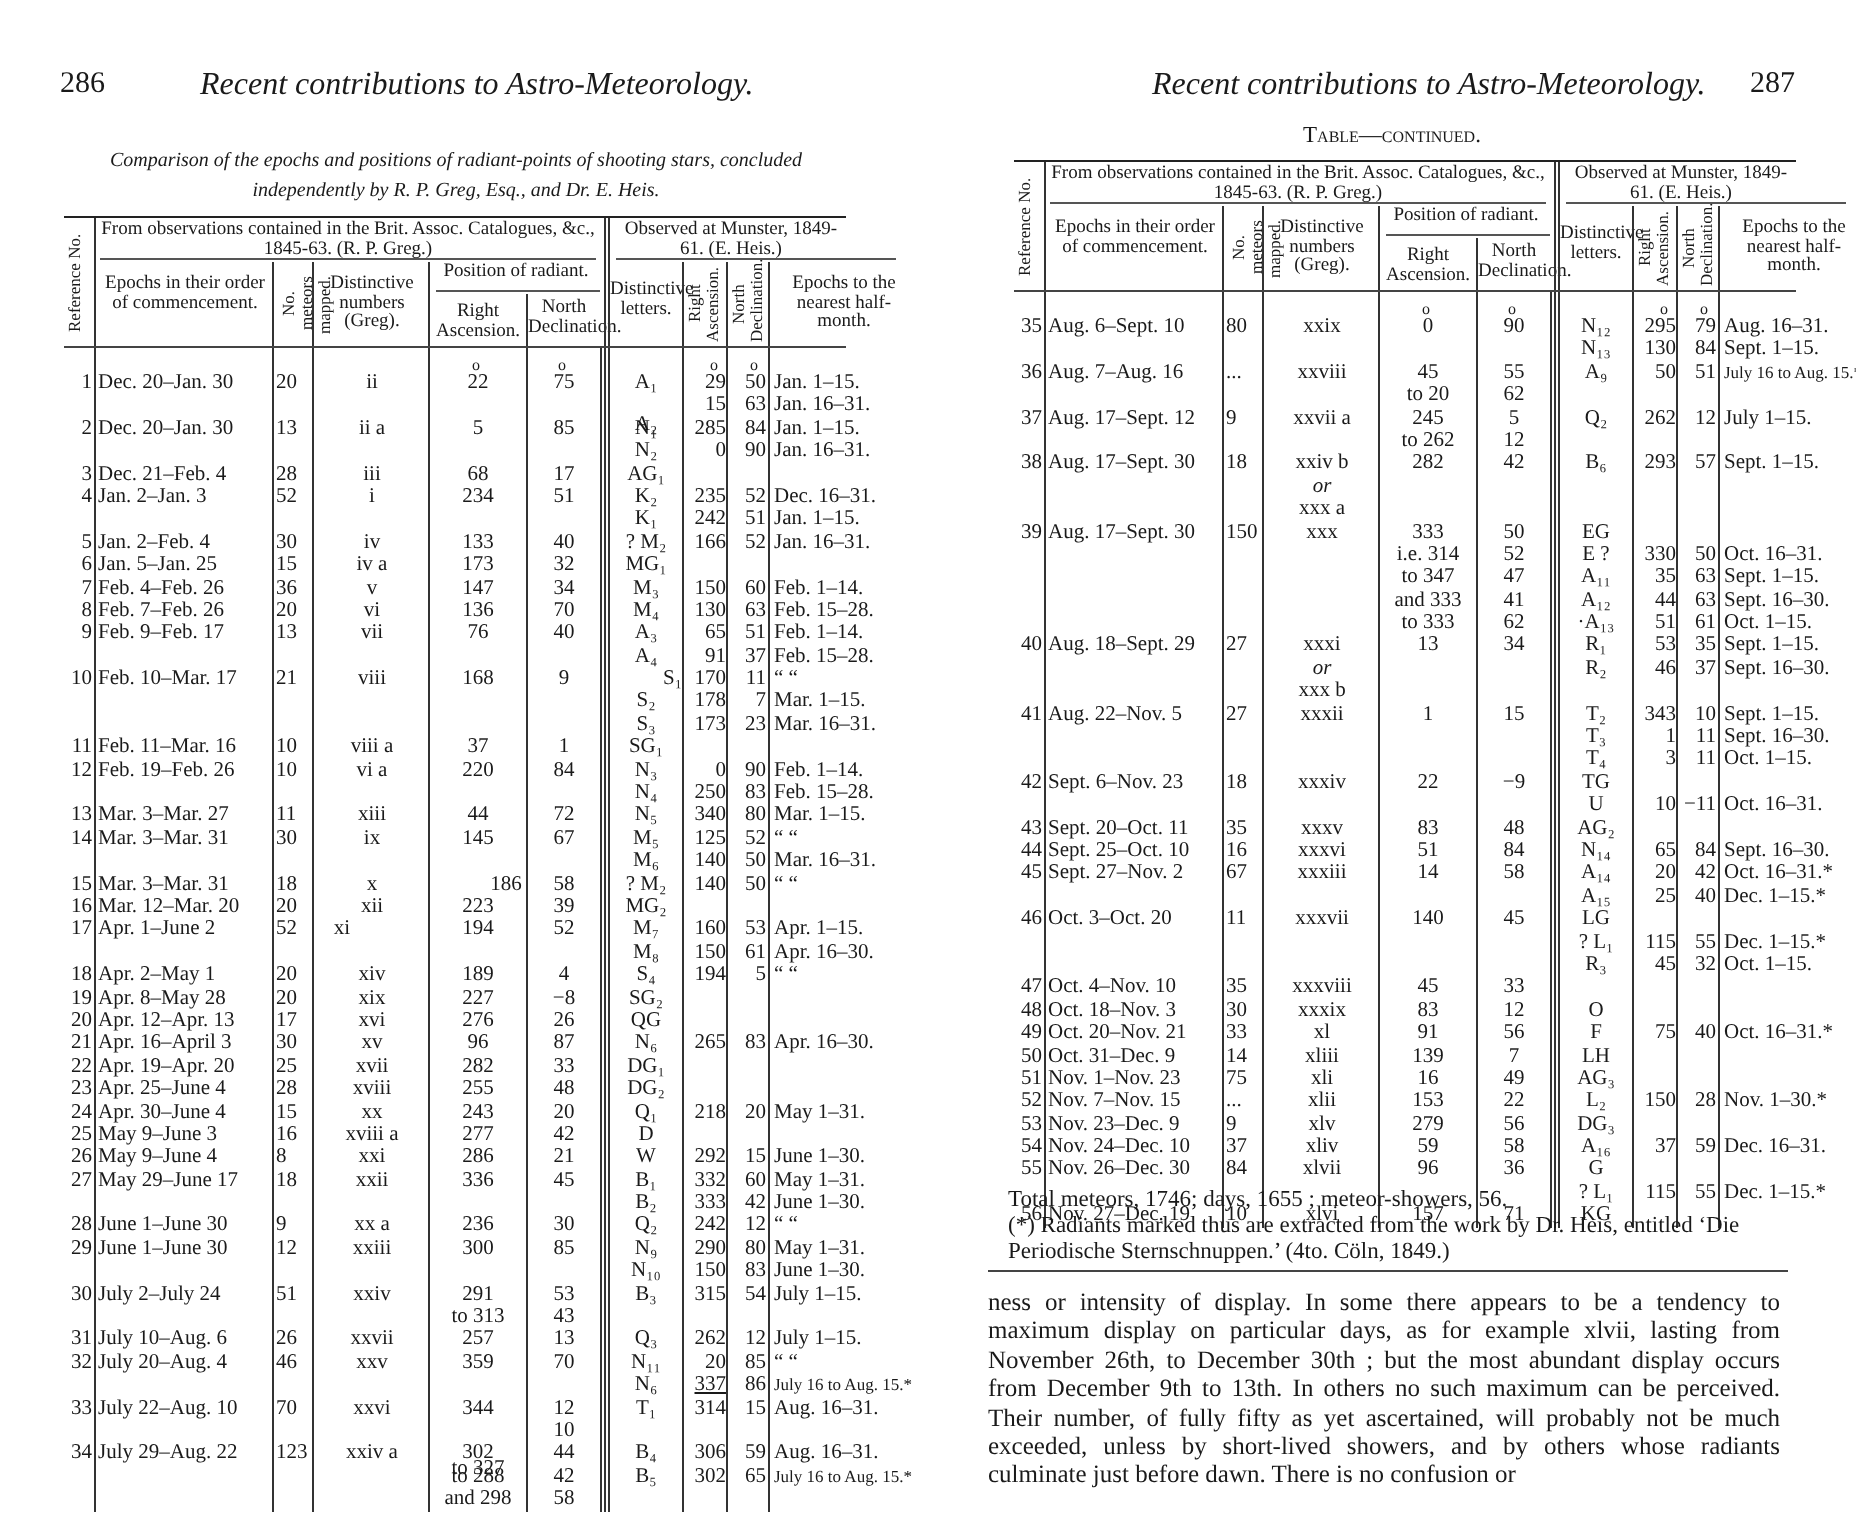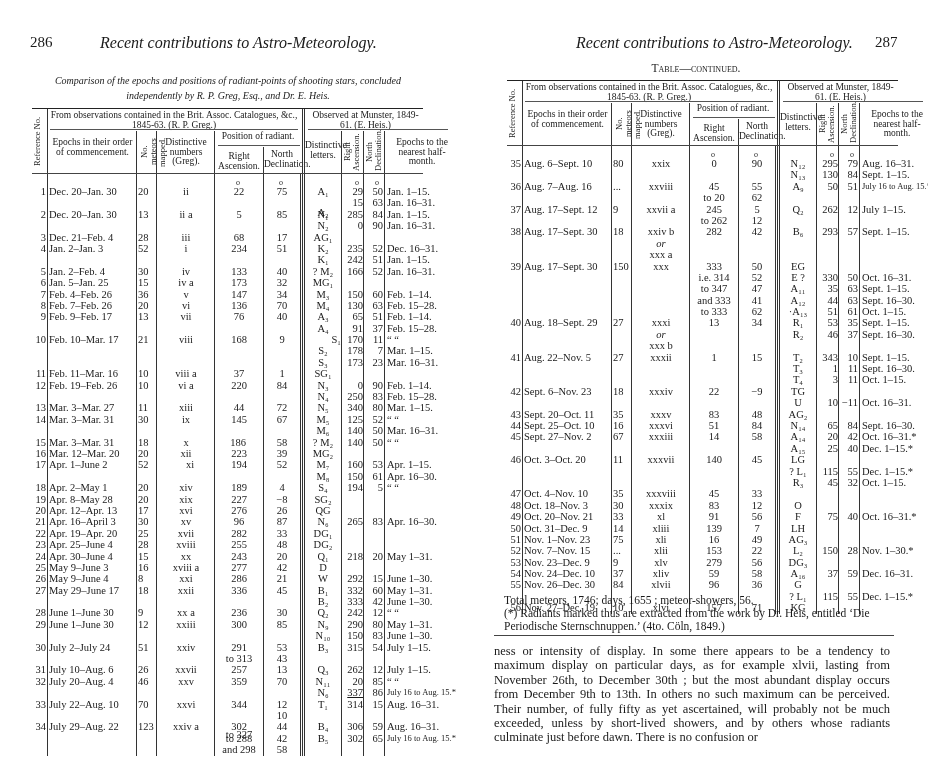--- a/index.html
+++ b/index.html
@@ -349,21 +349,21 @@
           <span class="c-let" style="left: 273px; width: 36px;">M₆</span>
           <span class="c-hra" style="left: 309px; width: 22px;">140</span>
           <span class="c-hdec" style="left: 331px; width: 20px;">50</span>
           <span class="c-month" style="left: 355px; width: 90px;">Mar. 16–31.</span>
         </div>
         <div class="row">
           <span class="c-ref" style="left: 0px; width: 14px;">15</span>
           <span class="c-epoch" style="left: 17px; width: 88px;">Mar.  3–Mar. 31</span>
           <span class="c-n" style="left: 106px; width: 18px;">18</span>
           <span class="c-dist" style="left: 126px; width: 56px;">x</span>
-          <span class="c-ra" style="left: 183px; width: 46px;">186</span>
+          <span class="c-ra" style="left: 198px; width: 46px;">186</span>
           <span class="c-dec" style="left: 232px; width: 36px;">58</span>
           <span class="c-let" style="left: 273px; width: 36px;">? M₂</span>
           <span class="c-hra" style="left: 309px; width: 22px;">140</span>
           <span class="c-hdec" style="left: 331px; width: 20px;">50</span>
           <span class="c-month" style="left: 355px; width: 90px;">“     “</span>
         </div>
         <div class="row">
           <span class="c-ref" style="left: 0px; width: 14px;">16</span>
           <span class="c-epoch" style="left: 17px; width: 88px;">Mar. 12–Mar. 20</span>
           <span class="c-n" style="left: 106px; width: 18px;">20</span>
@@ -372,21 +372,21 @@
           <span class="c-dec" style="left: 232px; width: 36px;">39</span>
           <span class="c-let" style="left: 273px; width: 36px;">MG₂</span>
           <span class="c-hra" style="left: 309px; width: 22px;"></span>
           <span class="c-hdec" style="left: 331px; width: 20px;"></span>
           <span class="c-month" style="left: 355px; width: 90px;"></span>
         </div>
         <div class="row">
           <span class="c-ref" style="left: 0px; width: 14px;">17</span>
           <span class="c-epoch" style="left: 17px; width: 88px;">Apr.  1–June  2</span>
           <span class="c-n" style="left: 106px; width: 18px;">52</span>
-          <span class="c-dist" style="left: 130px; width: 56px;">xi</span>
+          <span class="c-dist" style="left: 111px; width: 56px;">xi</span>
           <span class="c-ra" style="left: 184px; width: 46px;">194</span>
           <span class="c-dec" style="left: 232px; width: 36px;">52</span>
           <span class="c-let" style="left: 273px; width: 36px;">M₇</span>
           <span class="c-hra" style="left: 309px; width: 22px;">160</span>
           <span class="c-hdec" style="left: 331px; width: 20px;">53</span>
           <span class="c-month" style="left: 355px; width: 90px;">Apr. 1–15.</span>
         </div>
         <div class="row">
           <span class="c-ref" style="left: 0px; width: 14px;"></span>
           <span class="c-epoch" style="left: 17px; width: 88px;"></span>

